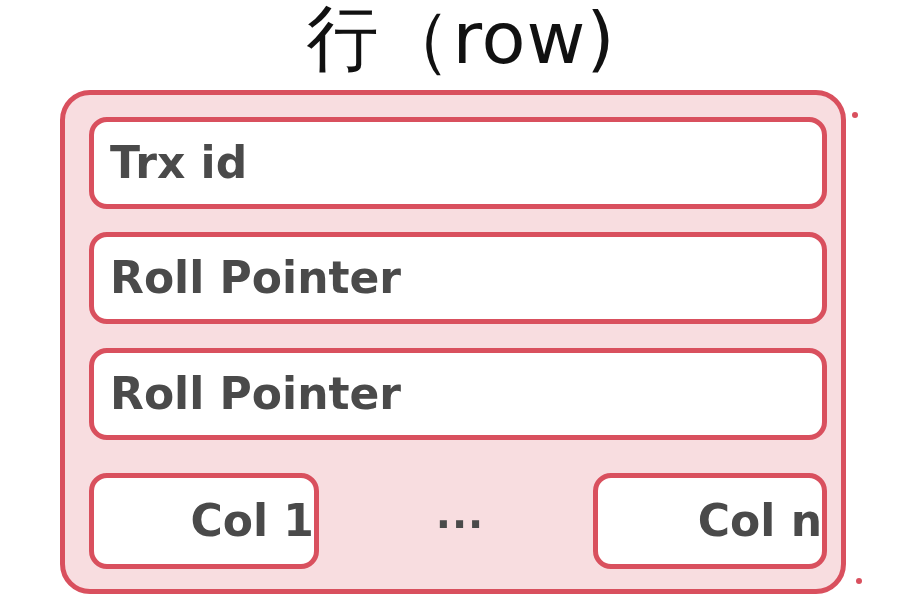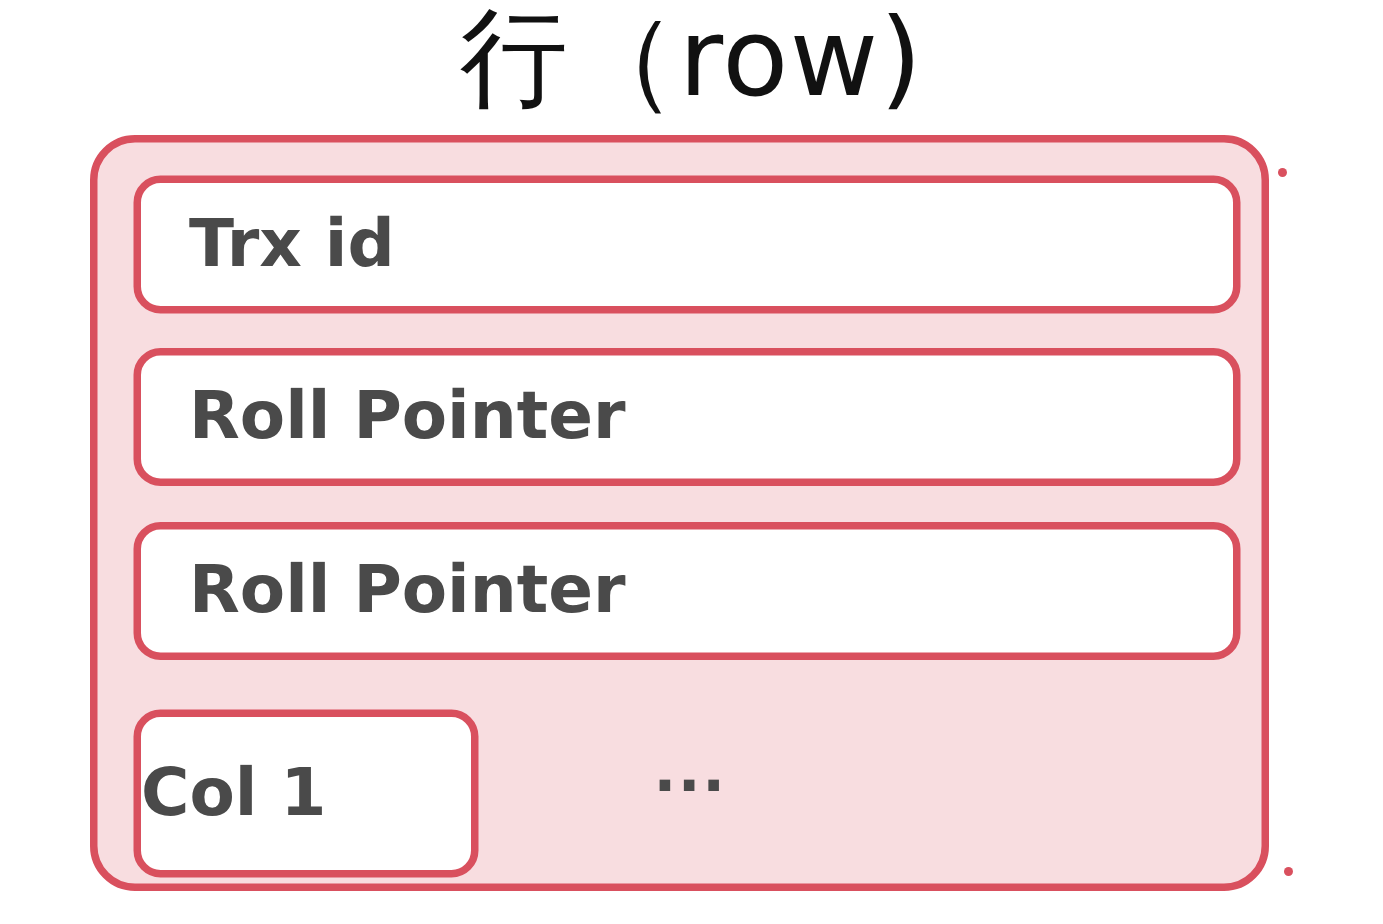--- a/index.html
+++ b/index.html
@@ -32,22 +32,22 @@
       border: 5px solid #d9505e;
       border-radius: 18px;
       box-sizing: border-box;
       font-family: "DejaVu Sans", sans-serif;
       font-weight: bold;
       color: #4a4a4a;
       font-size: 44px;
       line-height: 1;
       display: flex; align-items: center;
     }
-    .row-field { left: 24px; width: 738px; height: 92px; padding-left: 32px; }
-    .col-field { height: 112px; justify-content: flex-start; }
+    .row-field { left: 24px; width: 738px; height: 92px; padding-left: 16px; }
+    .col-field { height: 96px; justify-content: flex-end; }
     .ellipsis {
       position: absolute;
       left: 350px; top: 396px; width: 90px;
       text-align: center;
       font-size: 40px; font-weight: bold; color: #4a4a4a;
       font-family: "DejaVu Sans", sans-serif;
       letter-spacing: 1px;
     }
     .dot {
       position: absolute; width: 6px; height: 6px; border-radius: 50%;
@@ -68,17 +68,20 @@
       <span>Roll Pointer</span>
     </div>
     <div class="field row-field" style="top:253px;">
       <span>Roll Pointer</span>
     </div>
 
     <div class="field col-field" style="left:24px; top:378px; width:230px;">
       <span>Col 1</span>
     </div>
     <div class="ellipsis">...</div>
+    <div class="field col-field" style="left:528px; top:378px; width:234px;">
+      <span>Col n</span>
+    </div>
   </div>
 
   <div class="dot" style="left:852px; top:112px;"></div>
   <div class="dot" style="left:856px; top:578px;"></div>
 </div>
 
 </body></html>

